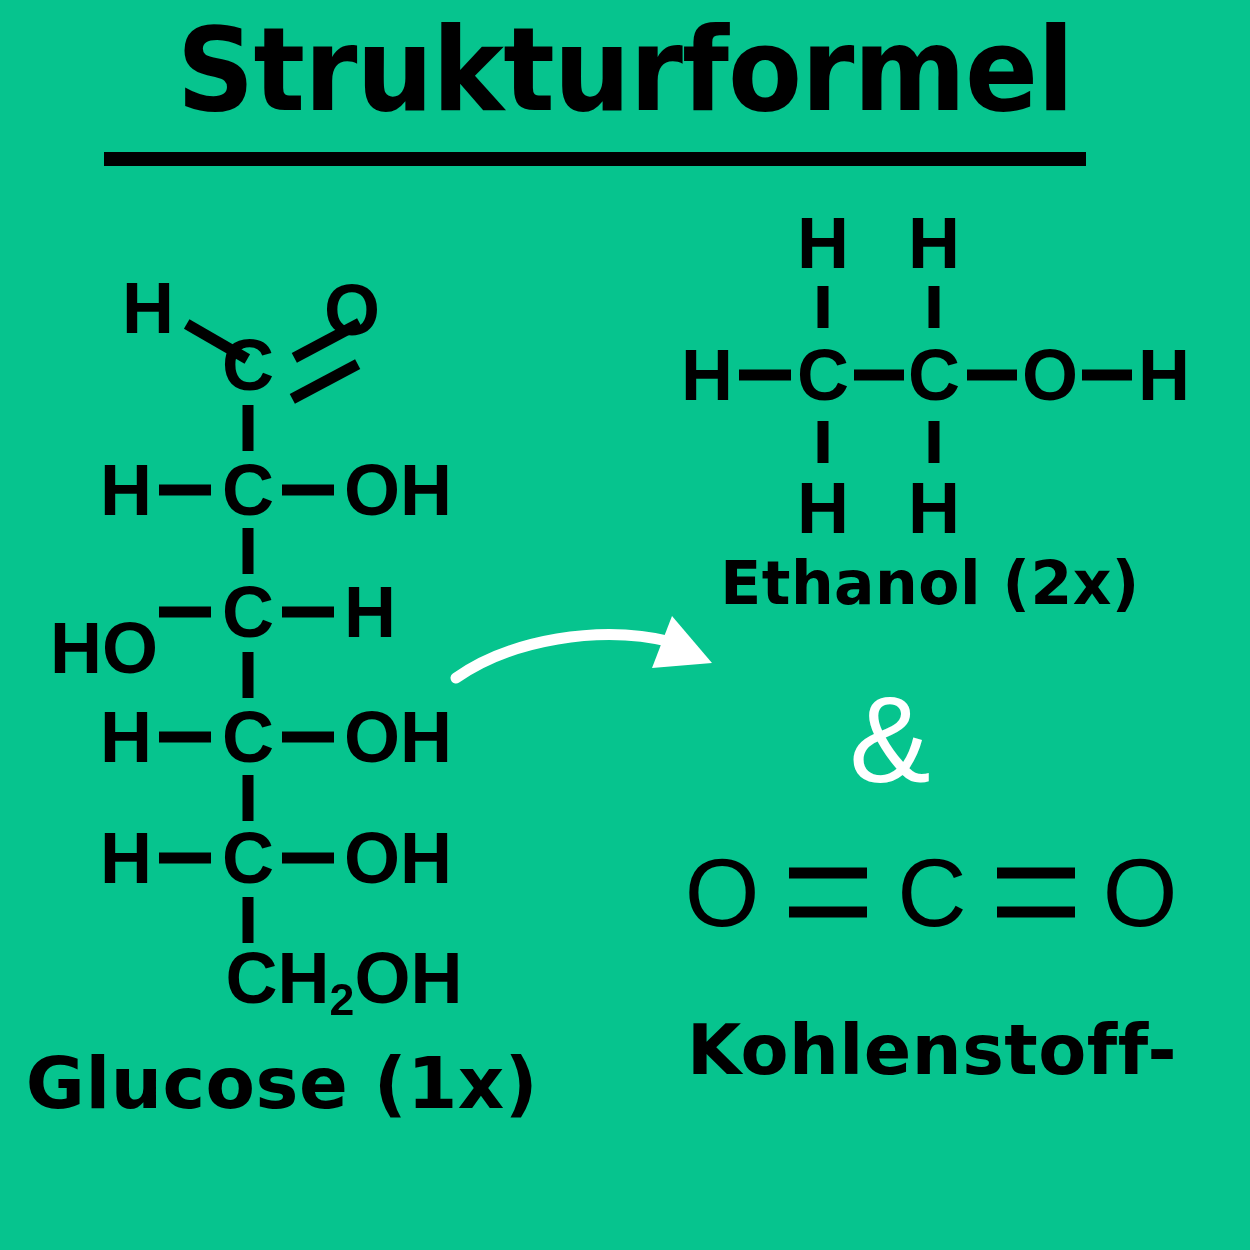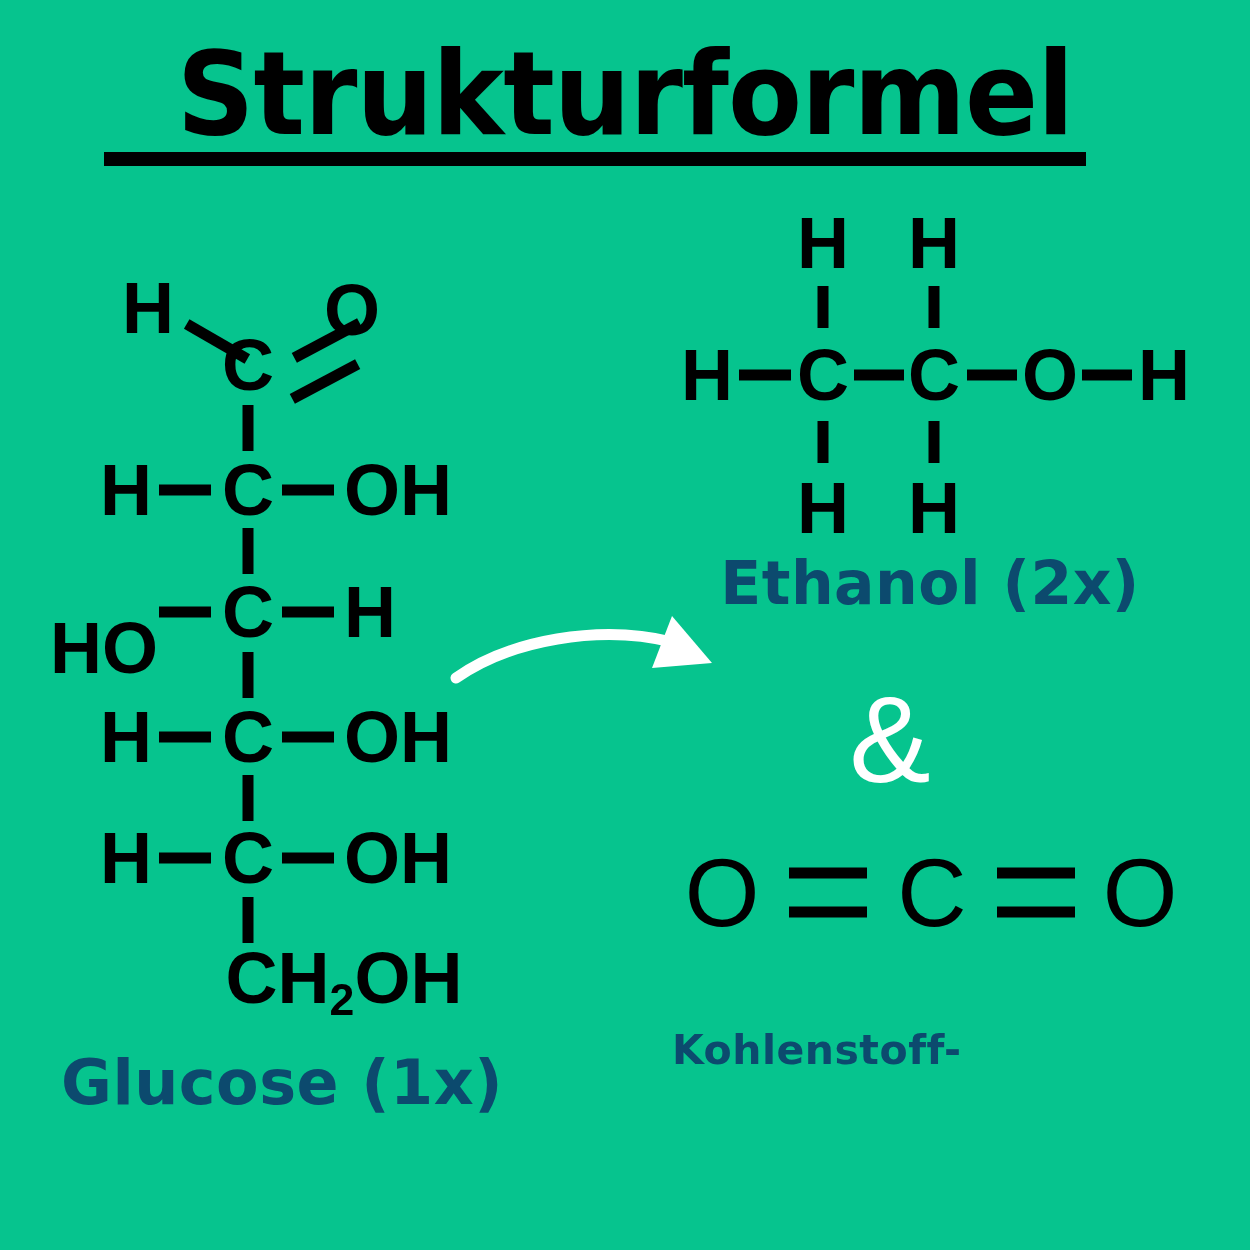--- a/index.html
+++ b/index.html
@@ -19,21 +19,21 @@
     position: relative;
     width: 1250px;
     height: 1250px;
     background: #06c48e;
   }
 
   
   .title-block {
     position: absolute;
     left: 0;
-    top: 40px;
+    top: 16px;
     width: 1250px;
     text-align: center;
   }
   .title-text {
     font-family: "DejaVu Sans", sans-serif;
     font-weight: 700;
     font-size: 116px;
     line-height: 108px;
     letter-spacing: -1px;
     color: #000000;
@@ -105,31 +105,32 @@
     top: 600px;
     width: 330px;
     height: 120px;
   }
 
   
   .caption {
     position: absolute;
     font-family: "DejaVu Sans", sans-serif;
     font-weight: 700;
-    color: #0c4a6e;
+    color: #000000;
     white-space: nowrap;
     letter-spacing: 0.5px;
     transform: translate(-50%, -50%);
   }
-  .caption.glucose { font-size: 62px; line-height: 66px; }
+  .caption.glucose { font-size: 72px; line-height: 66px; }
   .caption.ethanol { font-size: 60px; line-height: 64px; }
   .caption.co2 {
-    font-size: 41px;
+    font-size: 70px;
     line-height: 72px;
     white-space: normal;
+    text-align: center;
     width: 520px;
   }
   .amp {
     position: absolute;
     font-family: "Liberation Sans", sans-serif;
     font-weight: 400;
     font-size: 122px;
     line-height: 122px;
     color: #ffffff;
     transform: translate(-50%, -50%);

